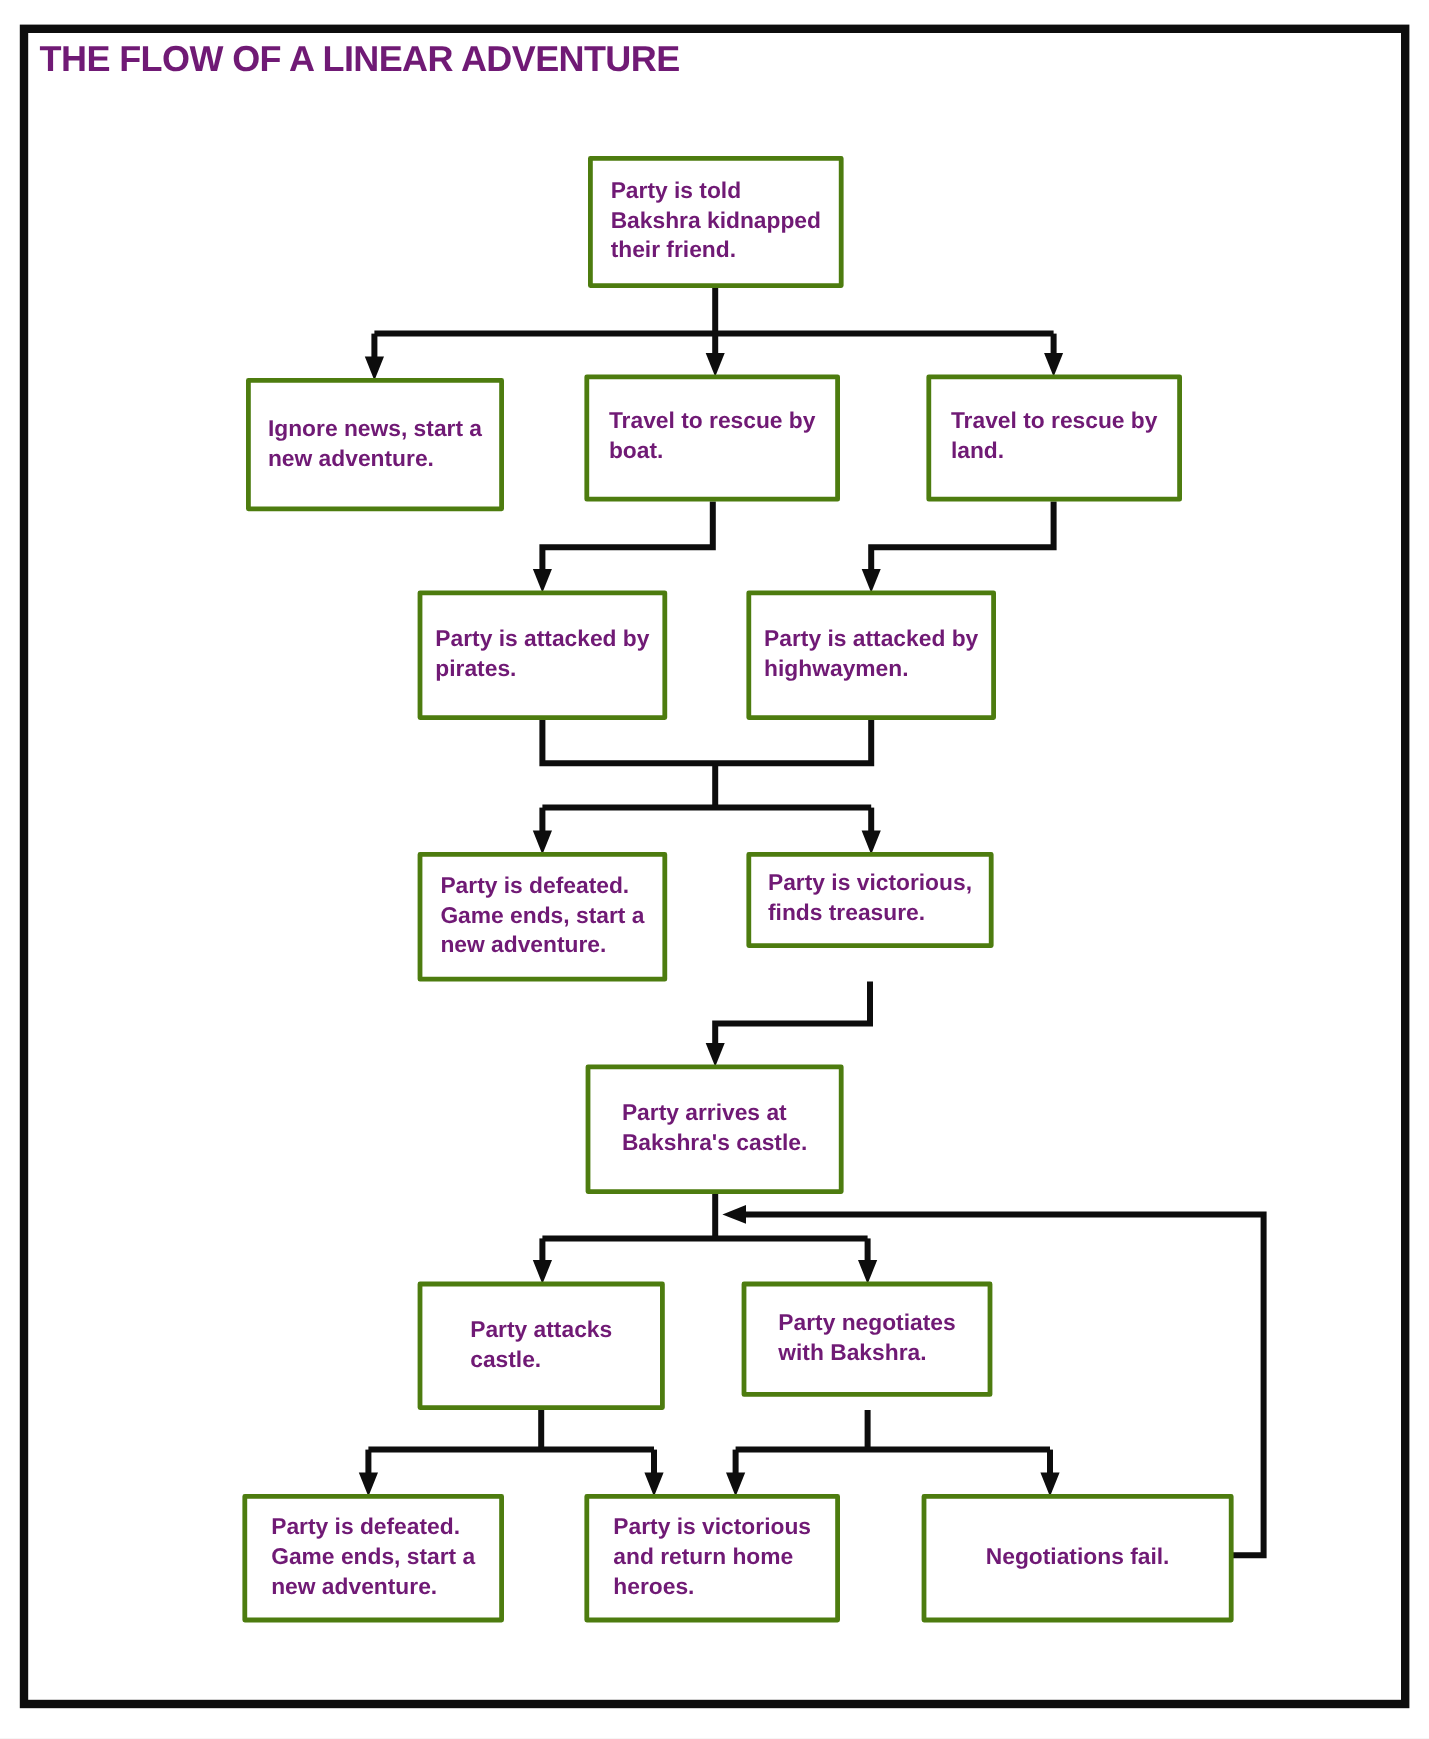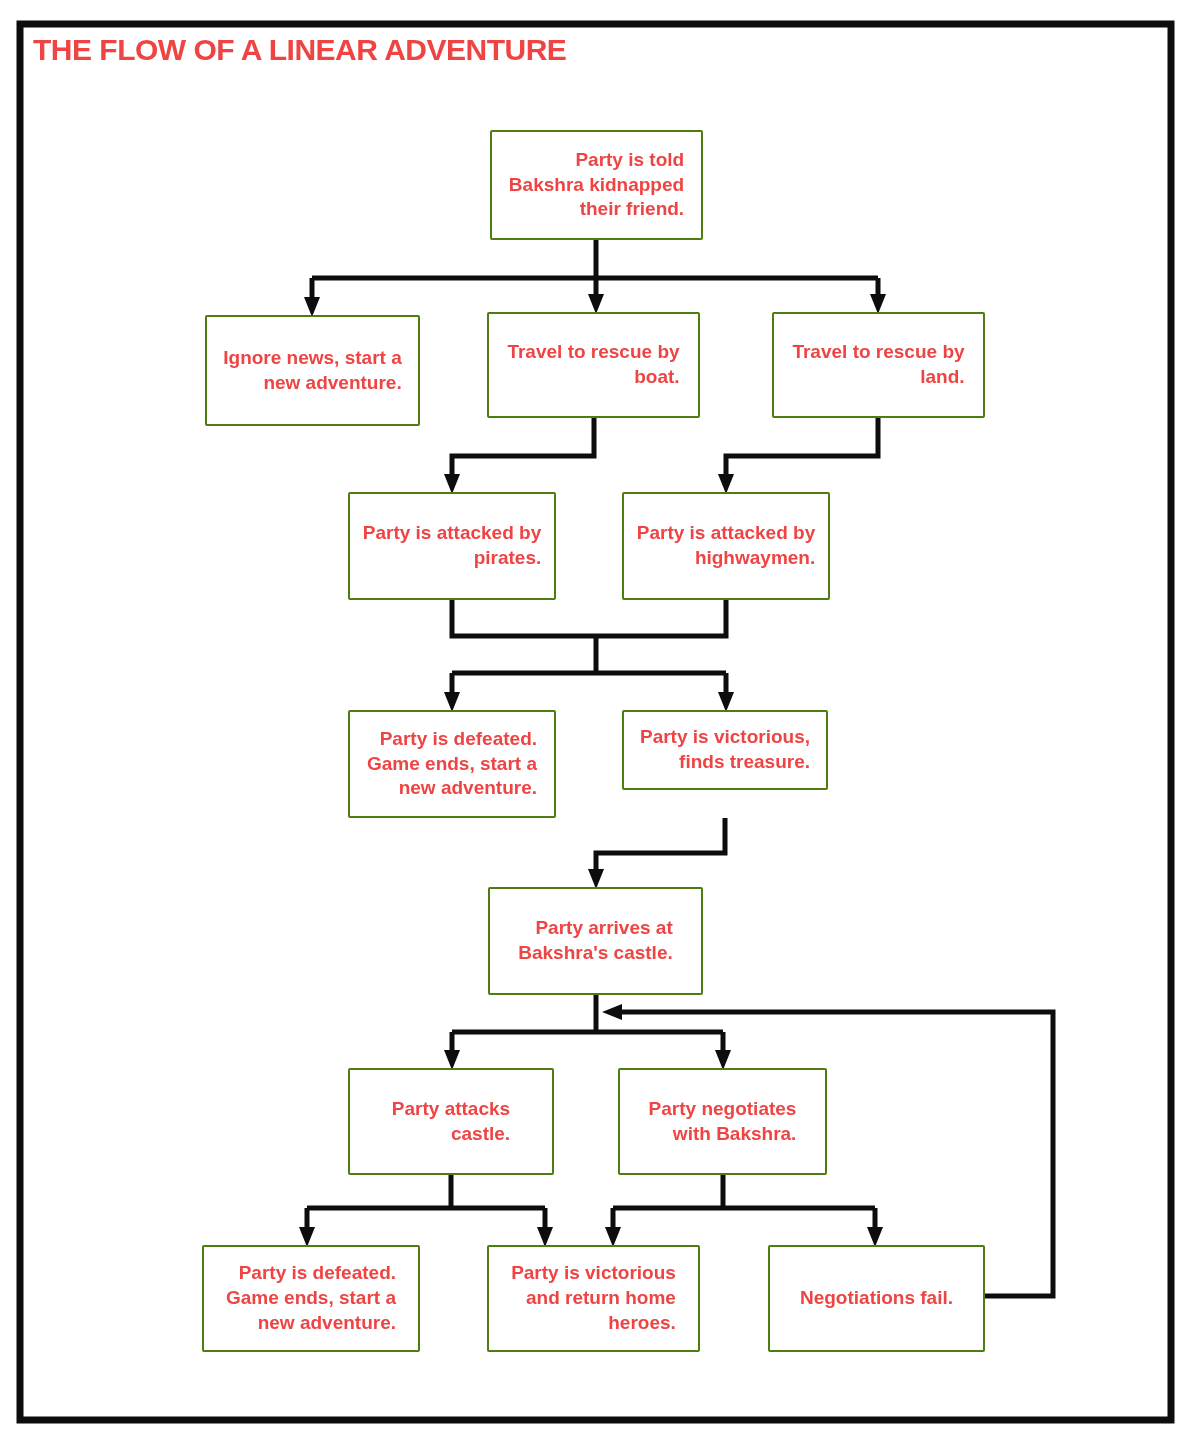--- a/index.html
+++ b/index.html
@@ -6,21 +6,21 @@
     margin: 0;
     padding: 0;
     background: #e8e8e8;
   }
   .page {
     position: relative;
     width: 1191px;
     height: 1449px;
     background: #ffffff;
     font-family: "Liberation Sans", sans-serif;
-    color: #ef4444;
+    color: #701a75;
     overflow: hidden;
   }
   .connector-layer {
     position: absolute;
     left: 0;
     top: 0;
     width: 1191px;
     height: 1449px;
     z-index: 1;
   }
@@ -31,26 +31,26 @@
     z-index: 3;
     font-size: 30px;
     font-weight: bold;
     letter-spacing: -0.5px;
     white-space: nowrap;
   }
   .node {
     position: absolute;
     z-index: 2;
     background: #ffffff;
-    border: 2px solid #4d7c0f;
+    border: 4px solid #4d7c0f;
     border-radius: 2px;
     box-sizing: border-box;
     display: grid;
     place-items: center;
-    text-align: right;
+    text-align: left;
     padding: 4px 8px;
   }
   .node-label {
     font-size: 19px;
     font-weight: bold;
     line-height: 1.3;
     white-space: pre-line;
   }
   svg polyline, svg rect {
     fill: none;
@@ -156,34 +156,34 @@
   <div class="node" style="left:488px; top:887px; width:215px; height:108px;">
     <span class="node-label">Party arrives at
 Bakshra's castle.</span>
   </div>
 
   <div class="node" style="left:348px; top:1068px; width:206px; height:107px;">
     <span class="node-label">Party attacks
 castle.</span>
   </div>
 
-  <div class="node" style="left:618px; top:1068px; width:209px; height:107px;">
+  <div class="node" style="left:618px; top:1068px; width:209px; height:96px;">
     <span class="node-label">Party negotiates
 with Bakshra.</span>
   </div>
 
   <div class="node" style="left:202px; top:1245px; width:218px; height:107px;">
     <span class="node-label">Party is defeated.
 Game ends, start a
 new adventure.</span>
   </div>
 
   <div class="node" style="left:487px; top:1245px; width:213px; height:107px;">
     <span class="node-label">Party is victorious
 and return home
 heroes.</span>
   </div>
 
-  <div class="node" style="left:768px; top:1245px; width:217px; height:107px;">
+  <div class="node" style="left:768px; top:1245px; width:260px; height:107px;">
     <span class="node-label">Negotiations fail.</span>
   </div>
 
 </div>
 
 </body></html>

